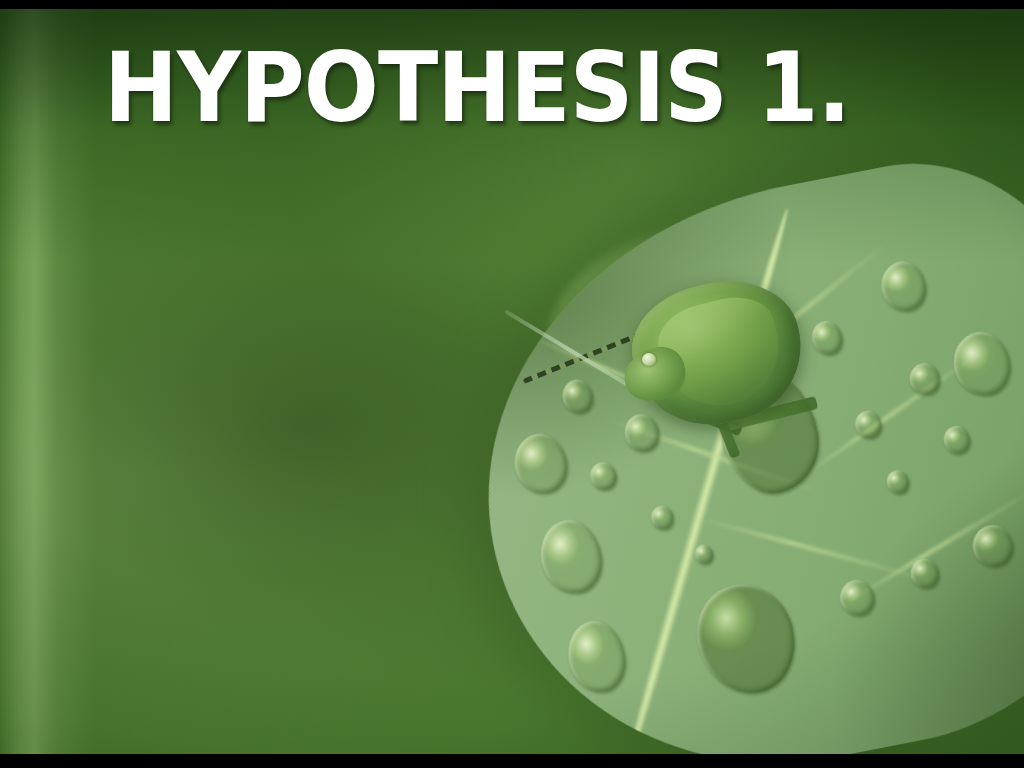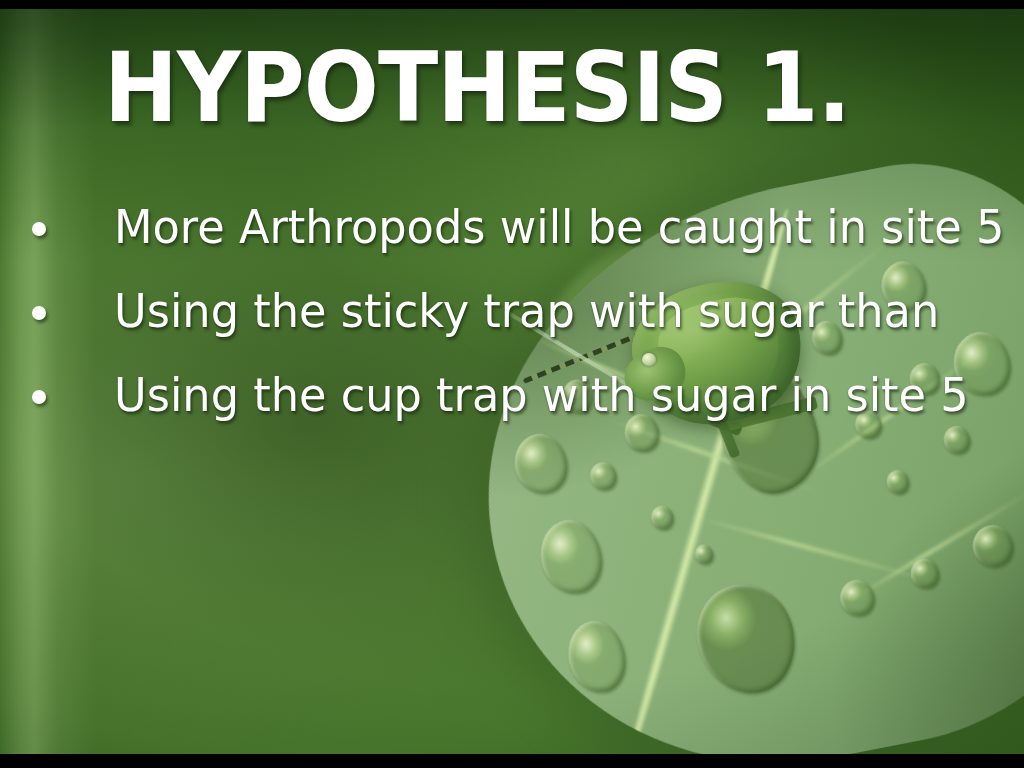--- a/index.html
+++ b/index.html
@@ -177,28 +177,14 @@
 
     <div class="bg-layer" id="bg-dark-top"></div>
     <div class="bg-layer" id="bg-vignette"></div>
   </div>
 
   <div class="bar" id="bar-top"></div>
   <div class="bar" id="bar-bottom"></div>
 
   <div id="title">HYPOTHESIS 1.</div>
 
-  <div id="bullets">
-    <div class="bullet-row">
-      <span class="bullet-dot"></span>
-      <span class="bullet-text">More Arthropods will be caught in site 5</span>
-    </div>
-    <div class="bullet-row">
-      <span class="bullet-dot"></span>
-      <span class="bullet-text">Using the sticky trap with sugar than</span>
-    </div>
-    <div class="bullet-row">
-      <span class="bullet-dot"></span>
-      <span class="bullet-text">Using the cup trap with sugar in site 5</span>
-    </div>
-  </div>
 
 </div>
 
 </body></html>

